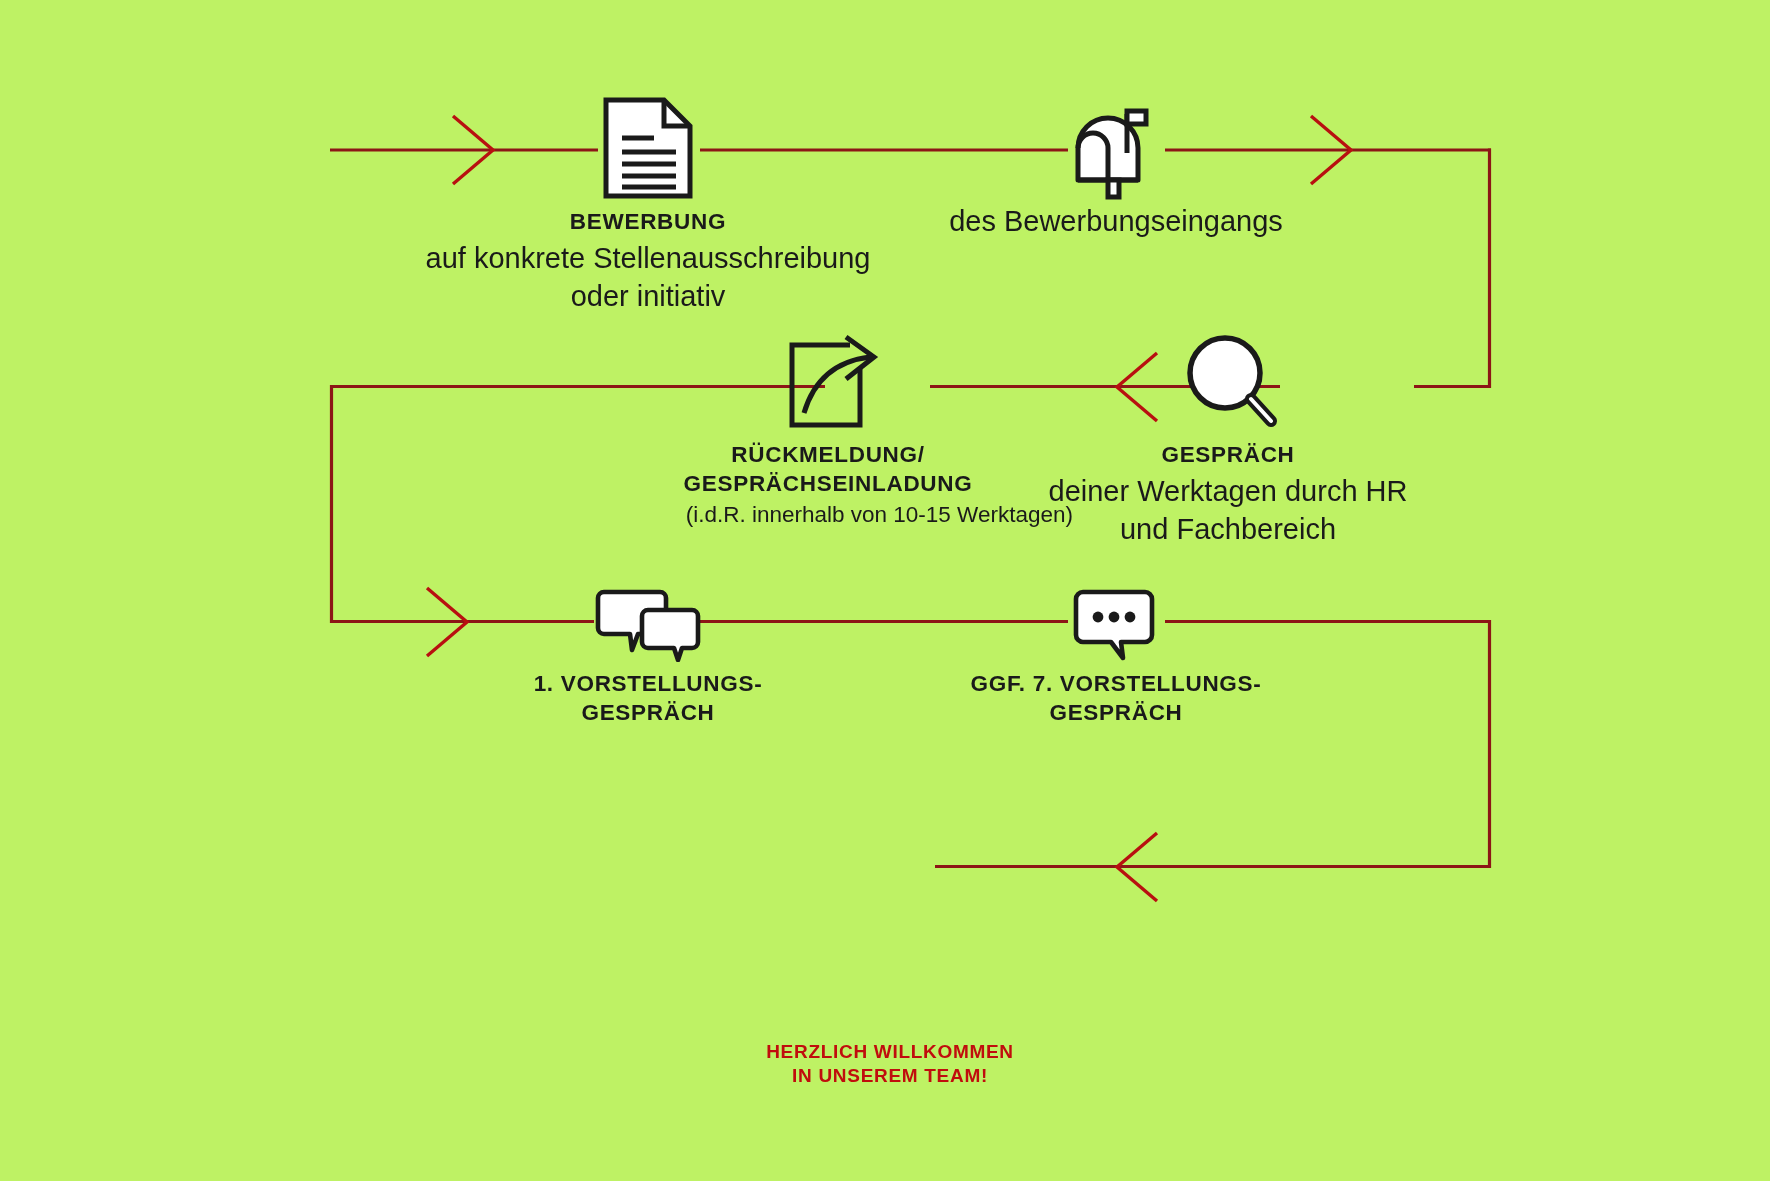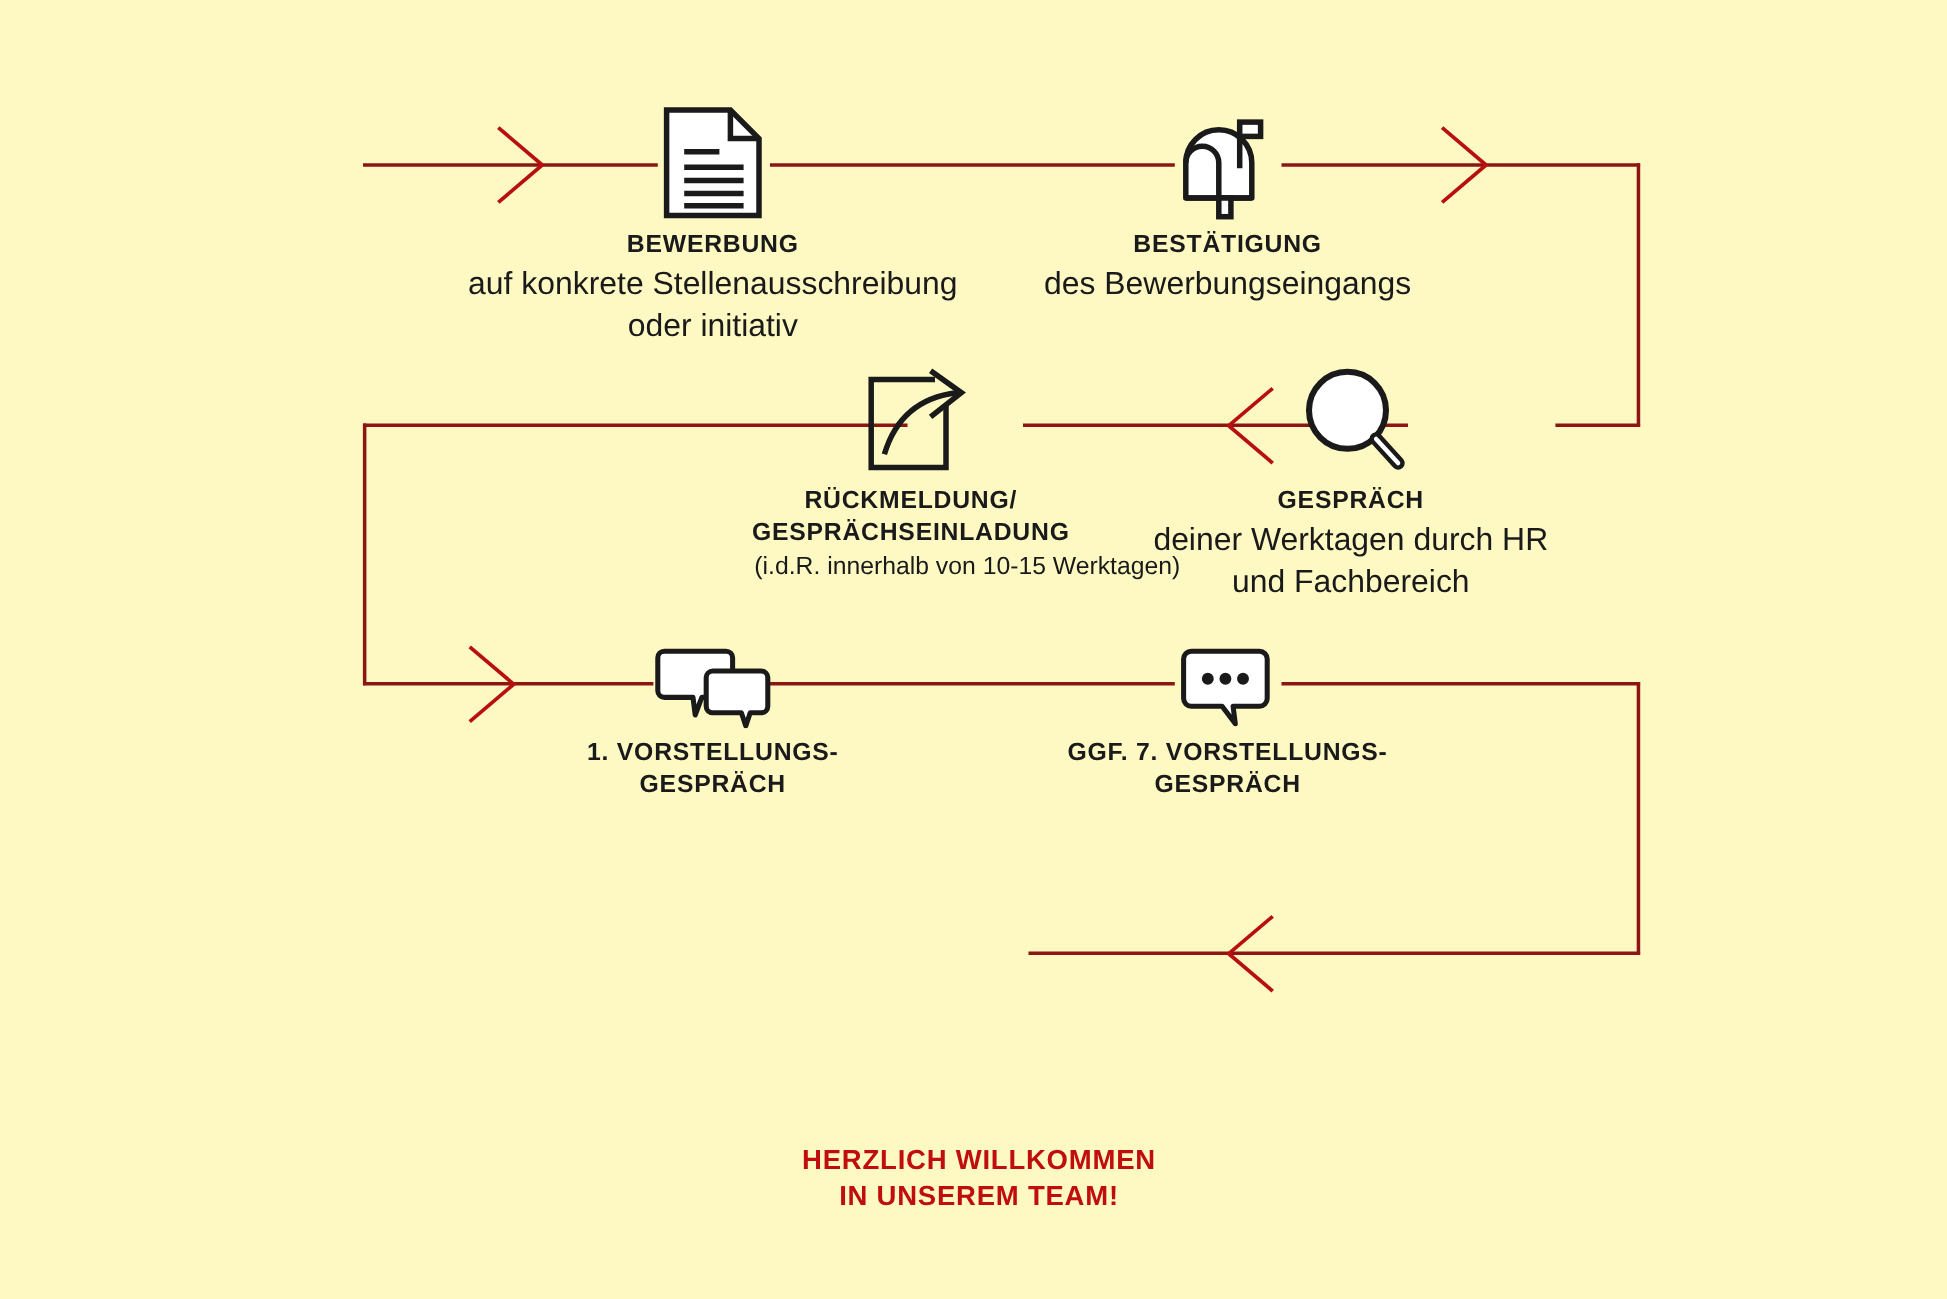--- a/index.html
+++ b/index.html
@@ -9,21 +9,21 @@
     background: #ffffff;
   }
   body {
     font-family: "Liberation Sans", sans-serif;
     -webkit-font-smoothing: antialiased;
   }
   #stage {
     position: relative;
     width: 1770px;
     height: 1181px;
-    background: #fef9c3;
+    background: #bef264;
     overflow: hidden;
   }
   #flow-svg {
     position: absolute;
     left: 0;
     top: 0;
     width: 1770px;
     height: 1181px;
   }
   .node {
@@ -65,21 +65,21 @@
     margin-top: 2px;
     text-align: right;
   }
   #closing {
     position: absolute;
     left: 585px;
     top: 1040px;
     width: 610px;
     text-align: center;
     font-weight: bold;
-    font-size: 25px;
+    font-size: 19px;
     letter-spacing: 0.7px;
     line-height: 1.27;
     white-space: pre-line;
     color: #c00d0d;
   }
 </style>
 </head>
 <body>
 
 <div id="stage">
@@ -151,21 +151,20 @@
 
         <line x1="8" y1="84" x2="68" y2="84" stroke="#1a1a1a" stroke-width="5"></line>
 
         <rect x="38" y="84" width="11" height="17" fill="#fff" stroke="#1a1a1a" stroke-width="5"></rect>
 
         <line x1="57" y1="57" x2="57" y2="18" stroke="#1a1a1a" stroke-width="5"></line>
 
         <rect x="57" y="15" width="19" height="13" fill="#fff" stroke="#1a1a1a" stroke-width="5"></rect>
       </svg>
     </span>
-    <span class="node-title">BESTÄTIGUNG</span>
     <span class="node-sub">des Bewerbungseingangs</span>
   </div>
 
   <div class="node" style="left:1048px; top:333px; width:360px;">
     <span class="node-icon">
       <svg width="110" height="100" viewBox="0 0 110 100" xmlns="http://www.w3.org/2000/svg">
         <circle cx="52" cy="40" r="35" fill="#fff" stroke="#1a1a1a" stroke-width="5.5"></circle>
         <line x1="78" y1="66" x2="98" y2="88" stroke="#1a1a1a" stroke-width="12" stroke-linecap="round"></line>
         <line x1="78" y1="66" x2="98" y2="88" stroke="#fff" stroke-width="4" stroke-linecap="round"></line>
         <path d="M74 62 L94 84" fill="none" stroke="#1a1a1a" stroke-width="0"></path>

